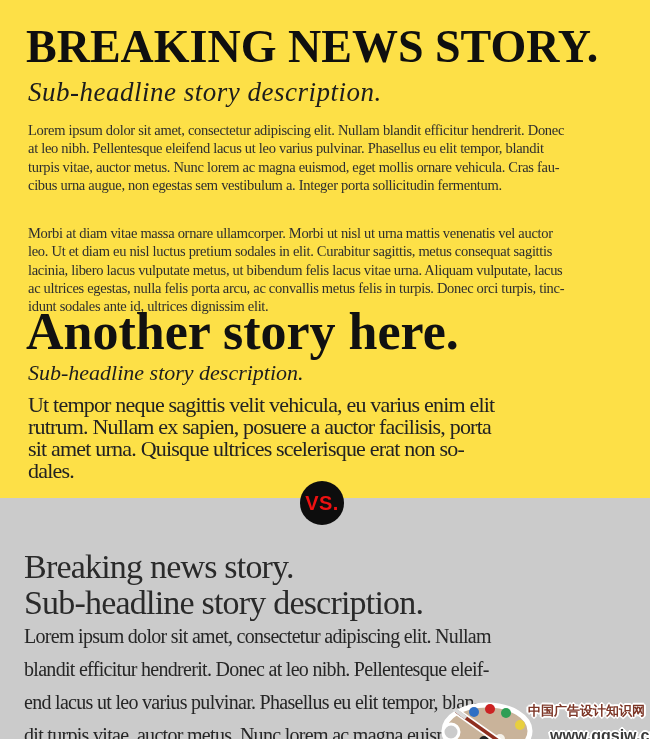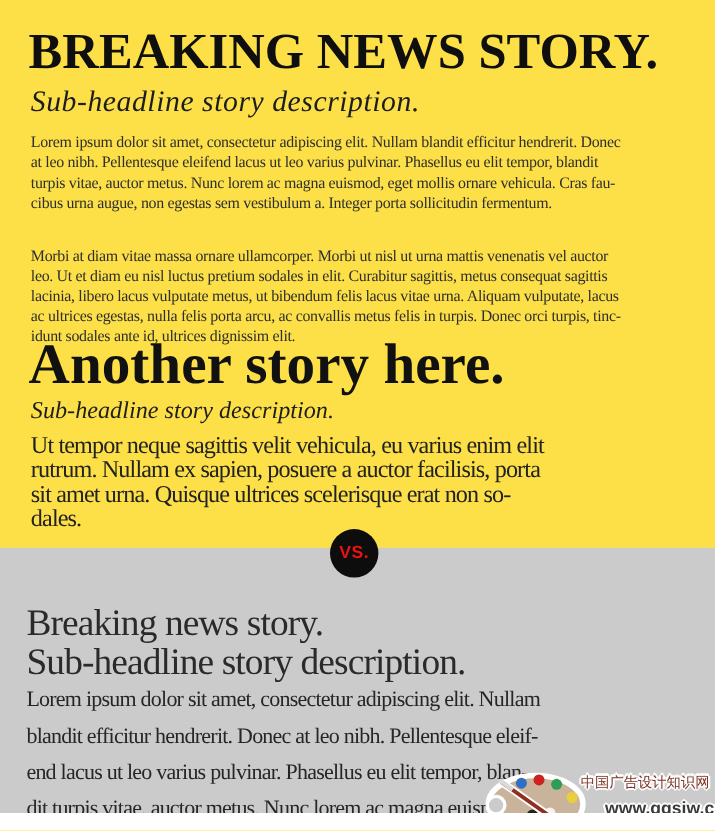--- a/index.html
+++ b/index.html
@@ -45,31 +45,31 @@
     left:24px;top:620px;font-size:20px;line-height:33px;letter-spacing:-.7px;
     color:#262626;white-space:pre-line;
   }
   
   .vs{
     left:300px;top:481px;width:44px;height:44px;border-radius:50%;
     background:#0d0d0d;display:flex;align-items:center;justify-content:center;
   }
   .vs span{
     font-family:"Liberation Sans","DejaVu Sans",sans-serif;font-weight:bold;
-    font-size:16px;color:#ee1111;letter-spacing:.5px;
+    font-size:20px;color:#ee1111;letter-spacing:.5px;
   }
   
   .wm-icon{left:440px;top:701px;}
   .wm-outline{
     text-shadow:
       -2px 0 0 #fff, 2px 0 0 #fff, 0 -2px 0 #fff, 0 2px 0 #fff,
       -1px -1px 0 #fff, 1px -1px 0 #fff, -1px 1px 0 #fff, 1px 1px 0 #fff;
   }
   .wm-name{
-    left:528px;top:702px;width:122px;font-size:13px;font-weight:normal;
+    left:528px;top:702px;width:122px;font-size:13px;font-weight:bold;
     color:#7c3526;letter-spacing:0;white-space:nowrap;
     font-family:"DejaVu Sans",sans-serif;
   }
   .wm-url{
     left:550px;top:727px;font-size:16px;font-weight:bold;color:#3a3a3a;
     font-family:"Liberation Sans","DejaVu Sans",sans-serif;white-space:nowrap;
   }
 </style>
 </head>
 <body>

